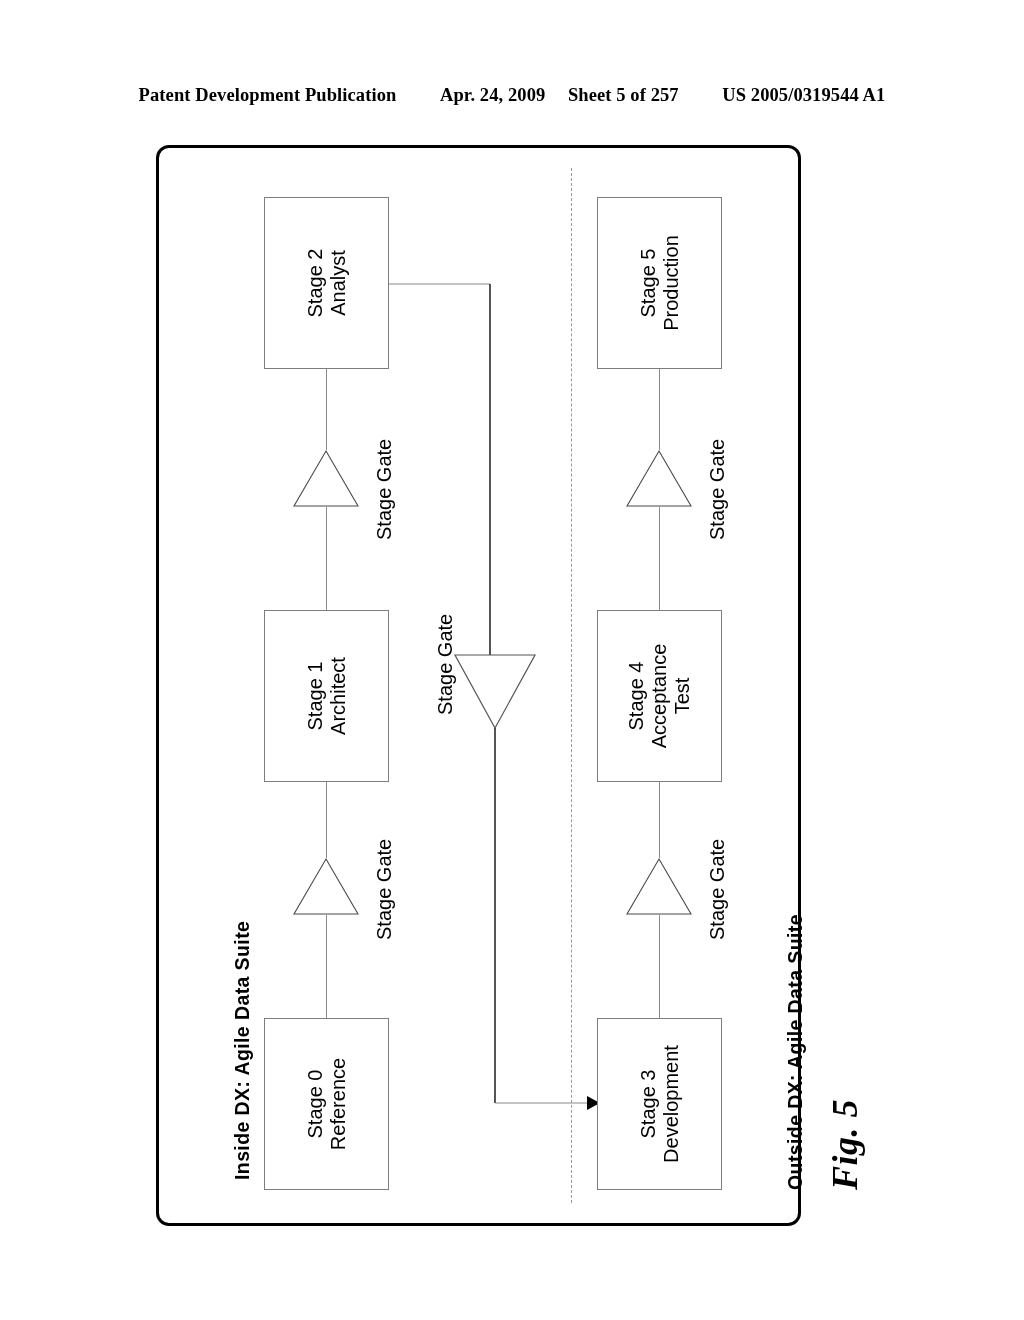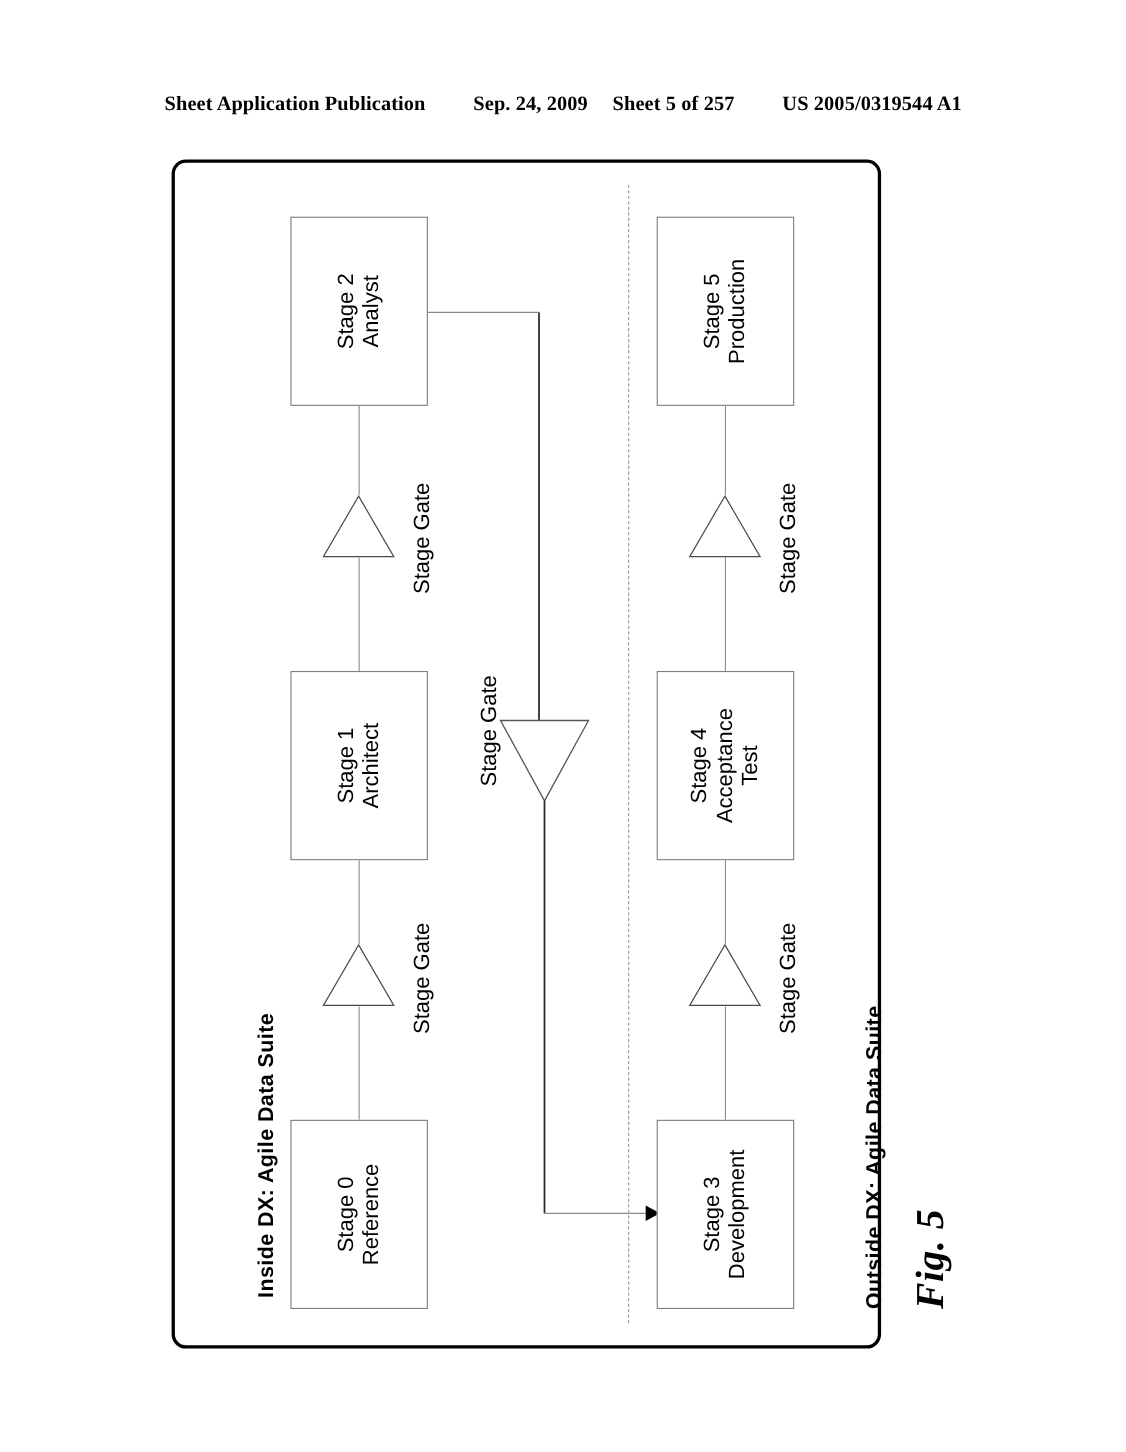--- a/index.html
+++ b/index.html
@@ -143,23 +143,23 @@
     width: 1024px;
     height: 1320px;
     pointer-events: none;
     overflow: visible;
   }
 </style>
 </head>
 <body>
 
 <div class="pub-header">
-  <span>Sheet Application Publication</span>
+  <span>Patent Development Publication</span>
   <span class="hdr-gap-lg"></span>
-  <span>Sep. 24, 2009</span>
+  <span>Apr. 24, 2009</span>
   <span class="hdr-gap-md"></span>
   <span>Sheet 5 of 257</span>
   <span class="hdr-gap-xl"></span>
   <span>US 2005/0319544 A1</span>
 </div>
 
 <div class="figure-frame"></div>
 
 <div class="divider"></div>
 

